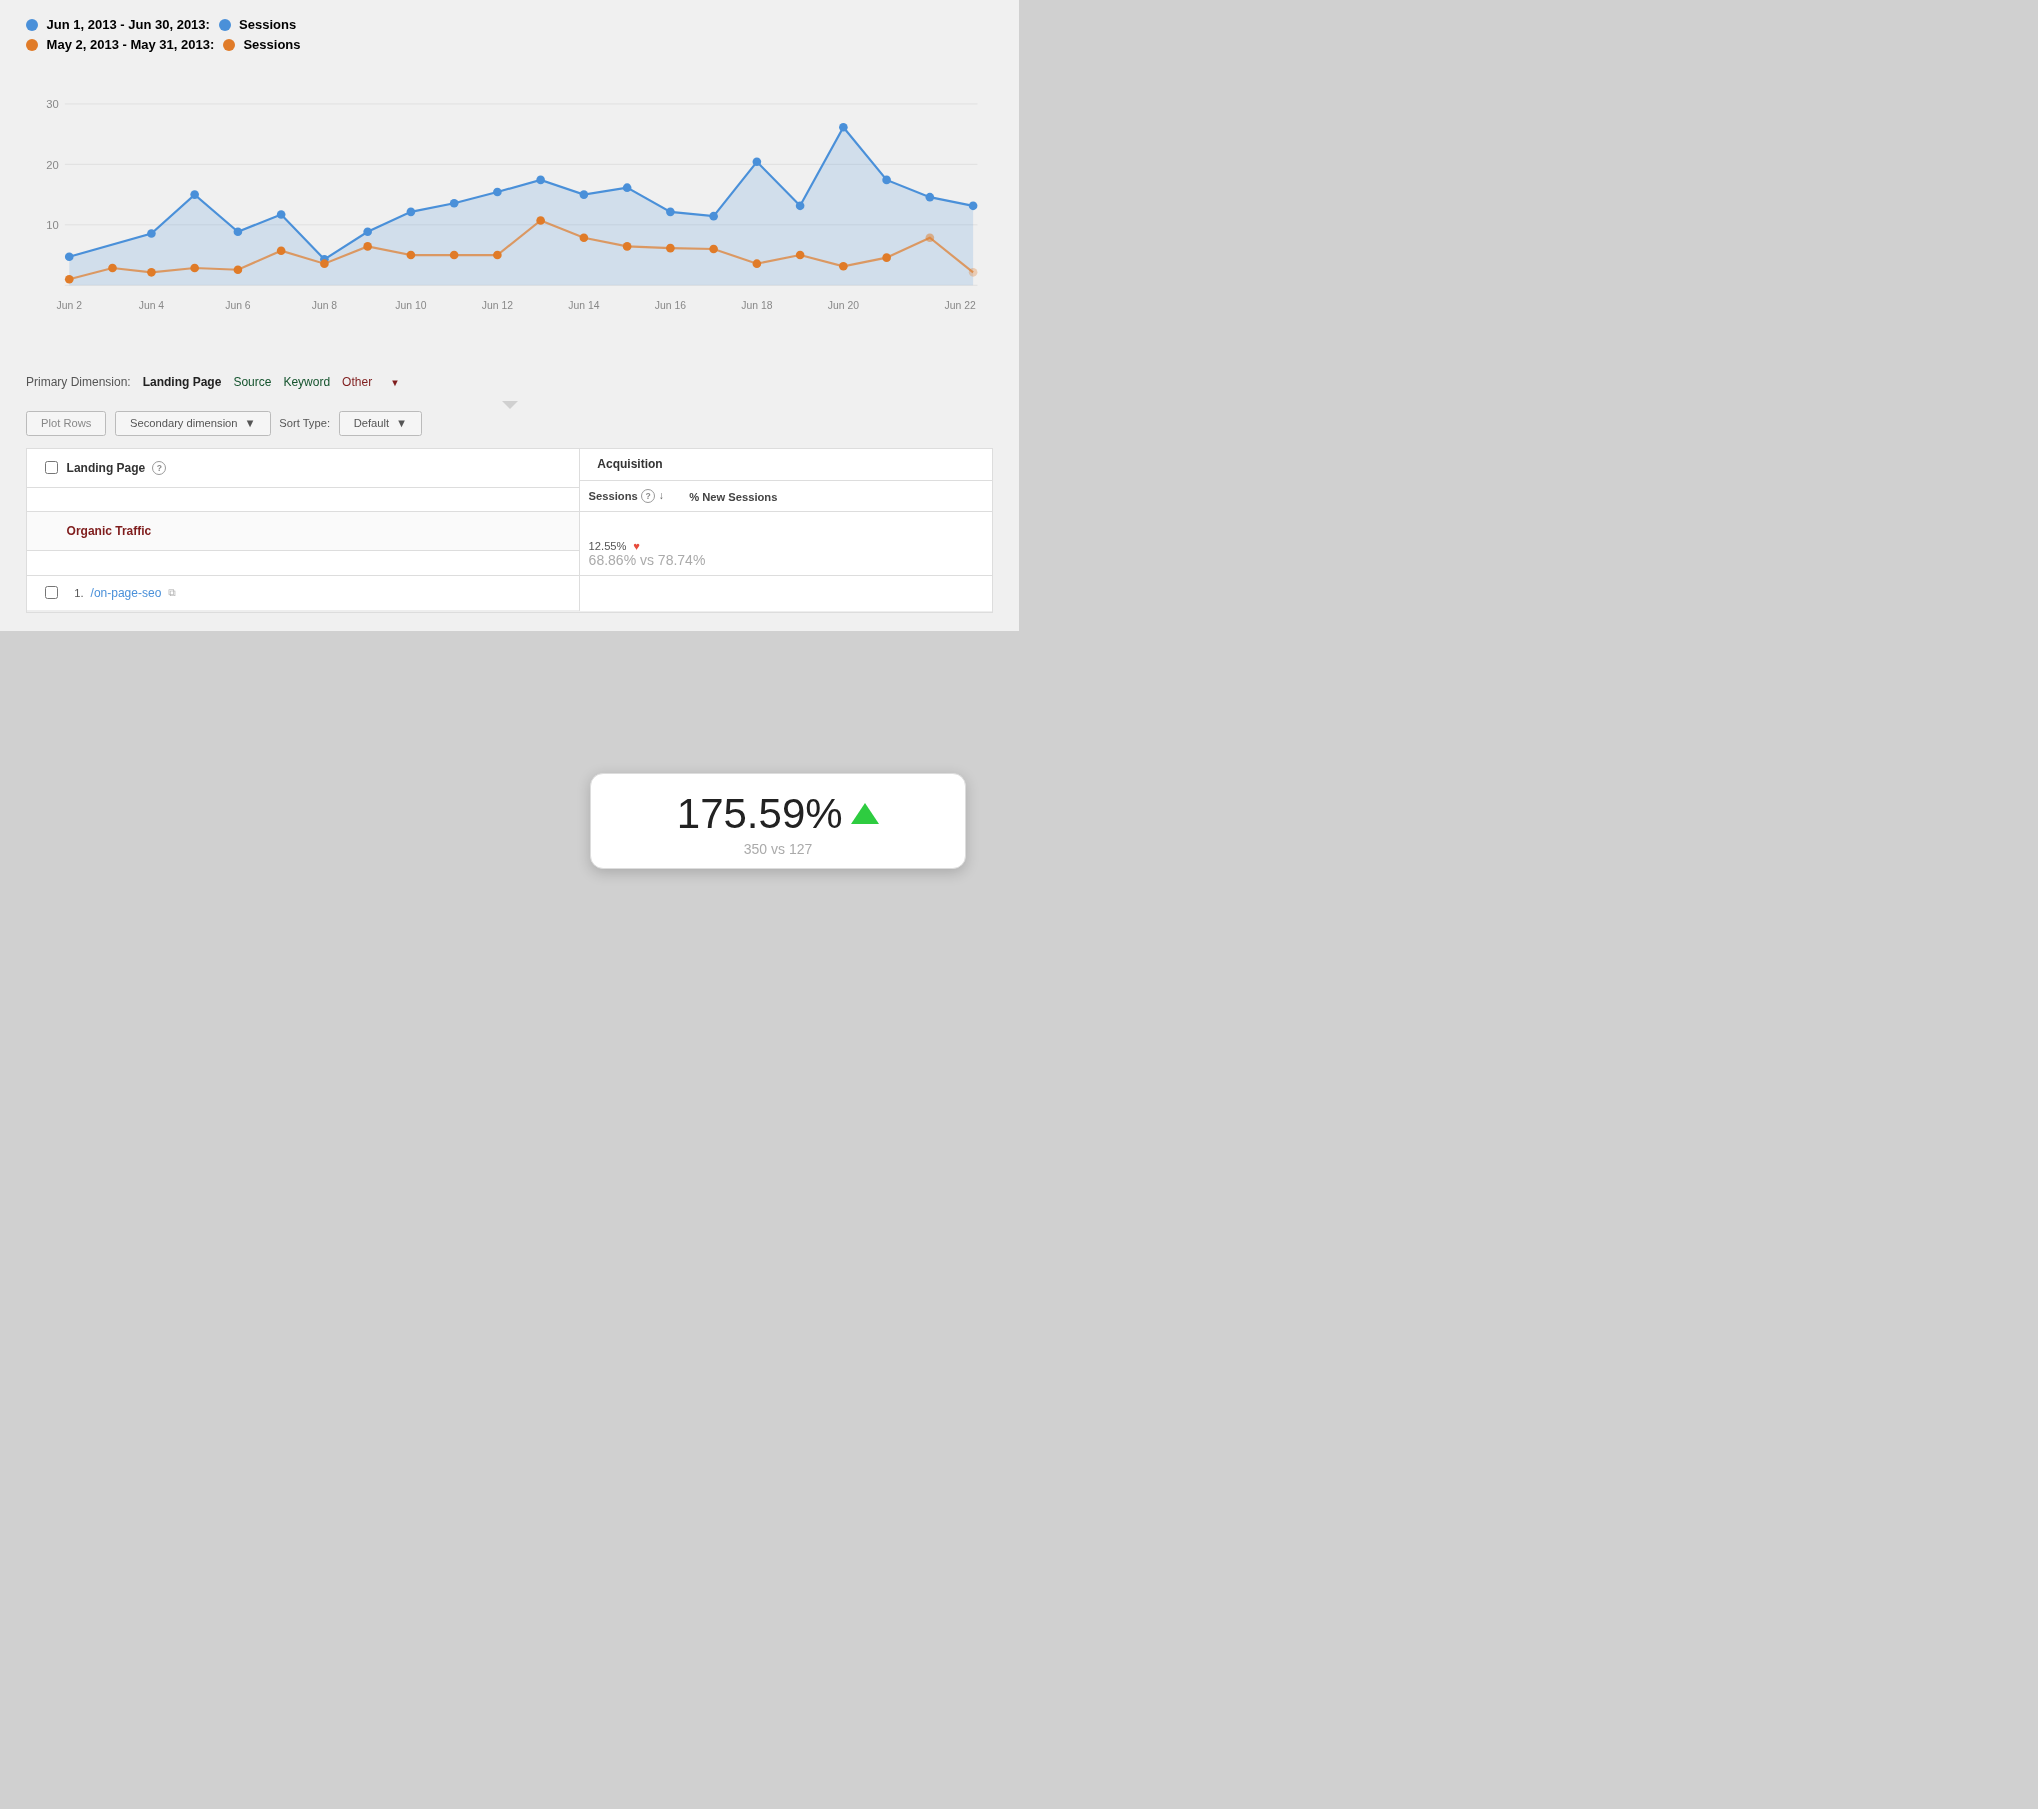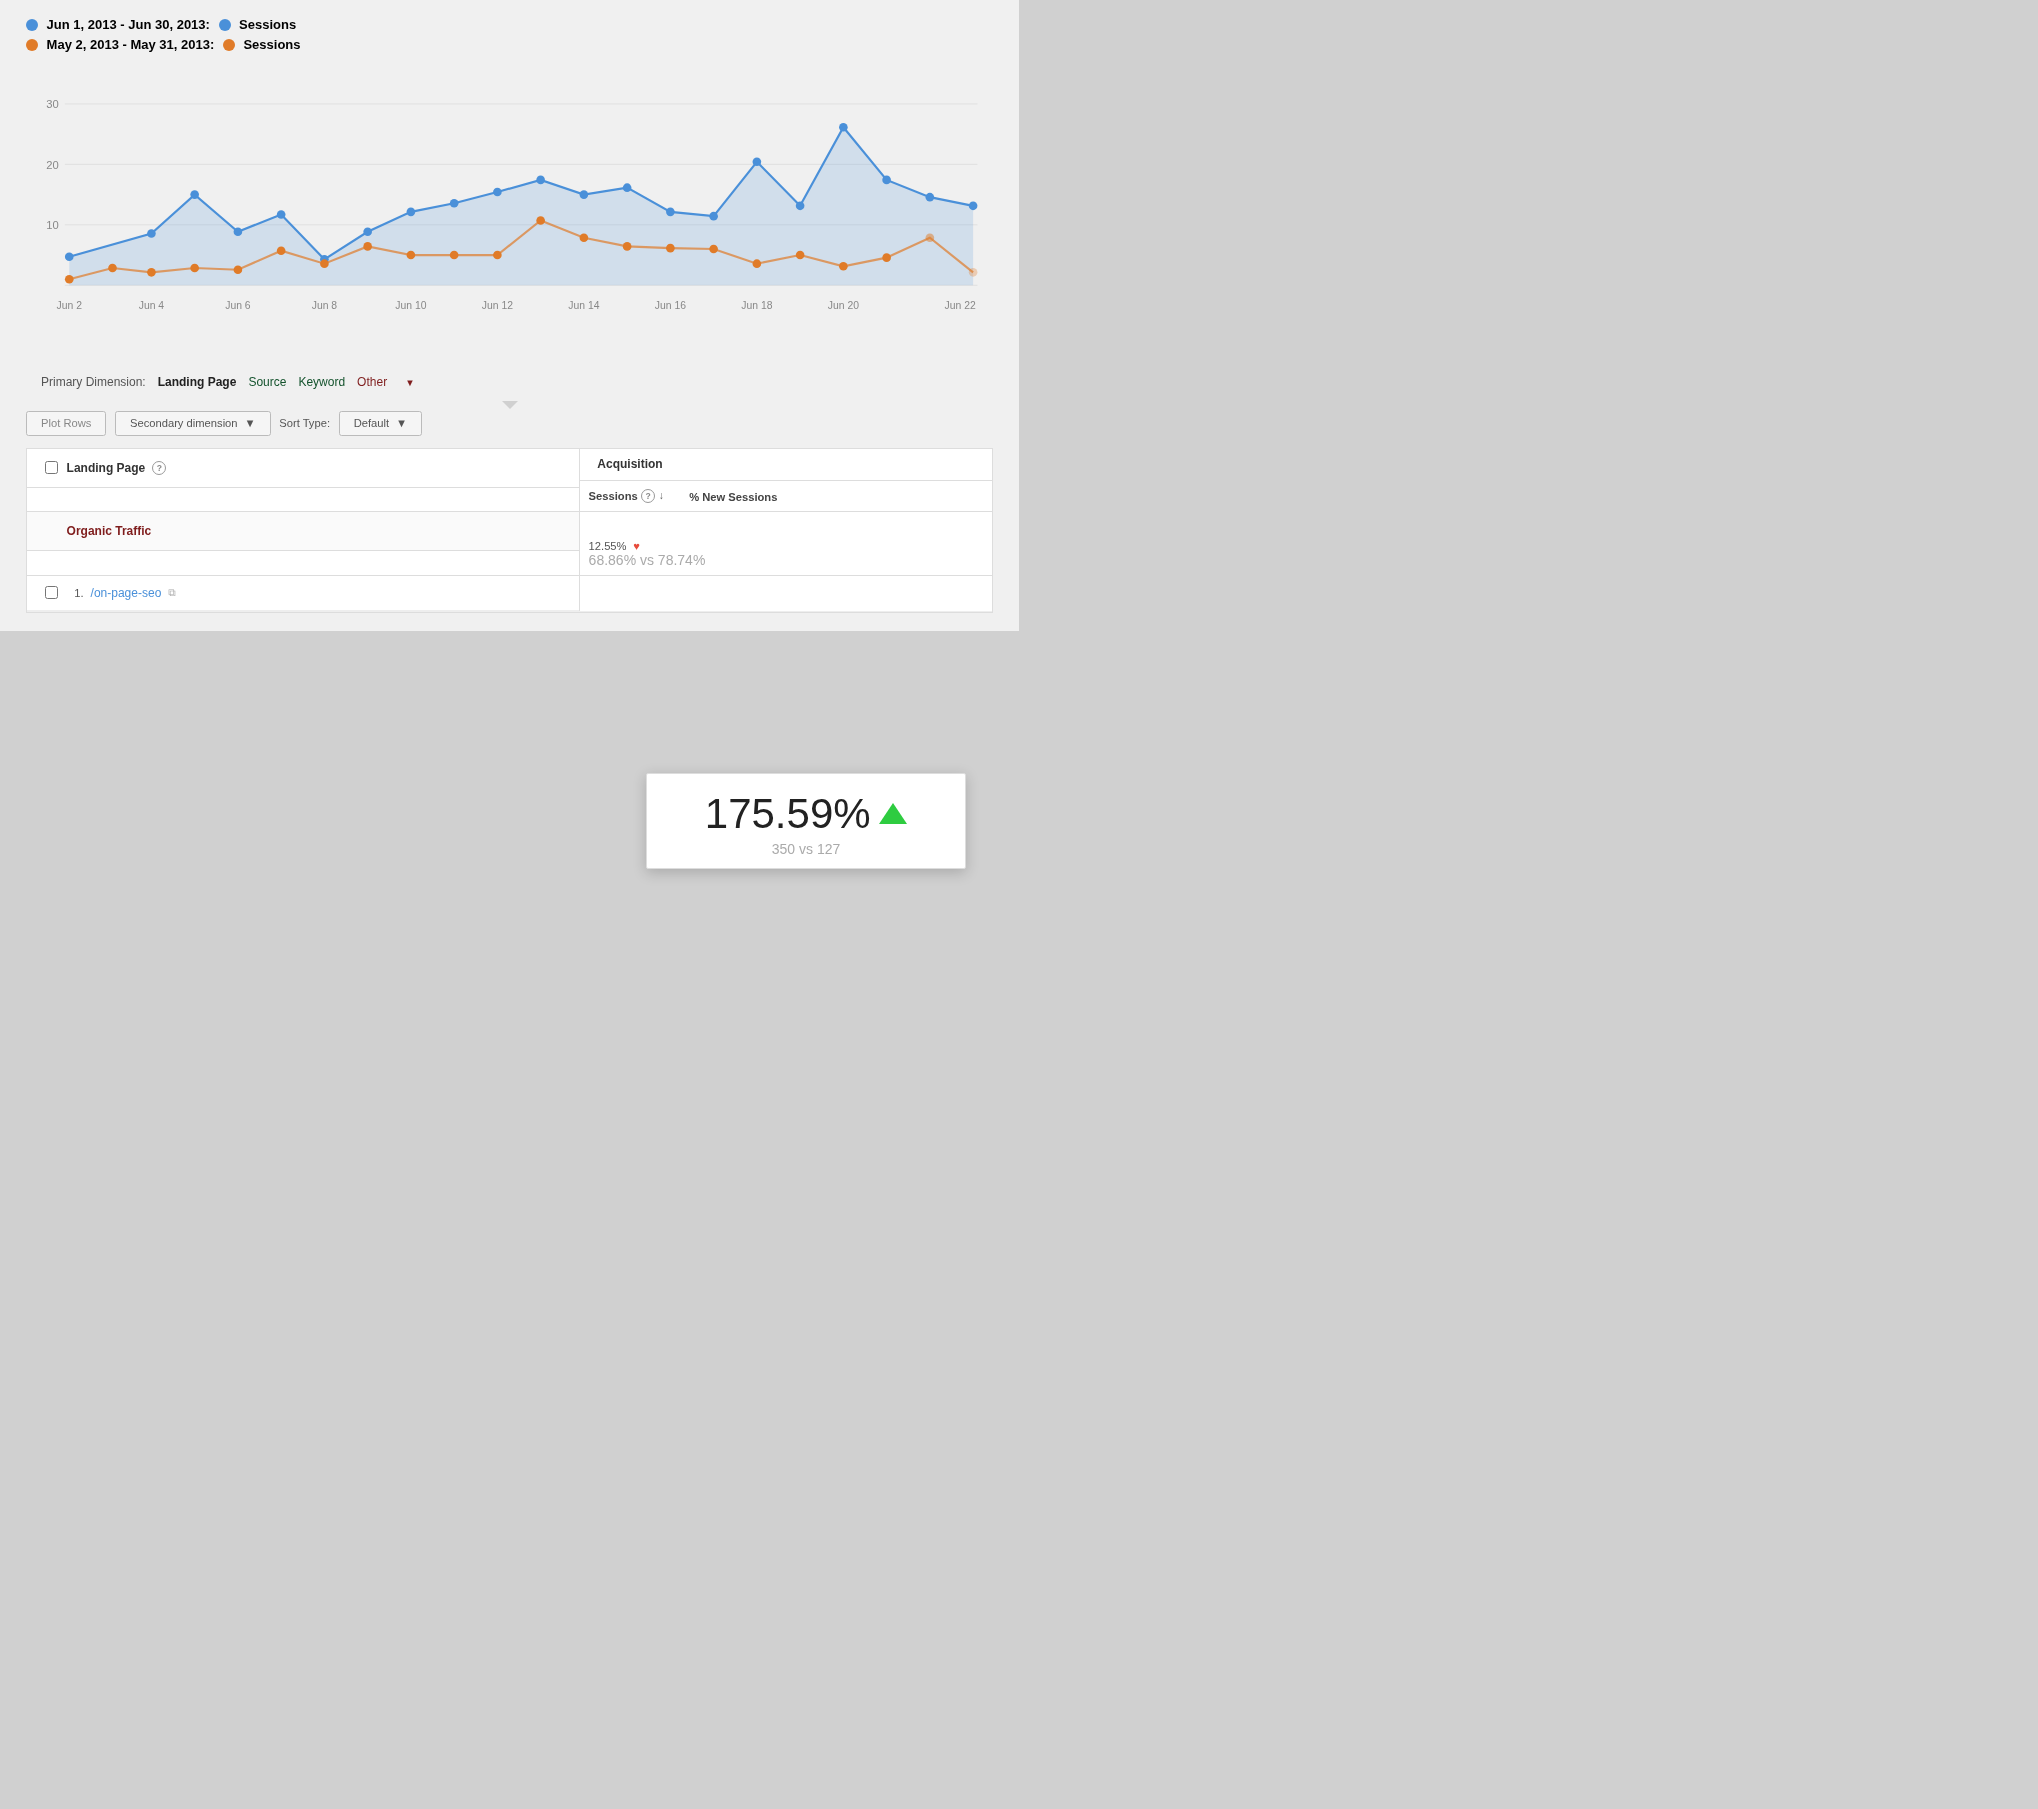--- a/index.html
+++ b/index.html
@@ -45,21 +45,20 @@
       margin-bottom: 12px;
     }
 
     
     .primary-dim-row {
       display: flex;
       align-items: center;
       gap: 12px;
       margin-bottom: 12px;
       font-size: 12px;
-      margin-left: 15px;
     }
     .primary-dim-label {
       color: #555;
       font-size: 12px;
     }
     .primary-dim-active {
       font-weight: 700;
       color: #222;
       font-size: 12px;
     }
@@ -252,27 +251,27 @@
       padding: 10.4px 8.6px;
       font-size: 11.2px;
       color: #555;
     }
 
     
     .tooltip-popup {
       position: absolute;
       background: white;
       border: 0.9px solid #ddd;
-      border-radius: 2px;
+      border-radius: 13px;
       box-shadow: 0 3.5px 14px rgba(0,0,0,0.18);
       padding: 15.6px 21px 10.4px 21px;
       z-index: 100;
       bottom: -294px;
       right: 26px;
-      width: 320px;
+      width: 376px;
       text-align: center;
     }
     .tooltip-percent {
       font-size: 42px;
       font-weight: 300;
       color: #222;
       display: flex;
       align-items: center;
       justify-content: center;
       gap: 8.6px;

